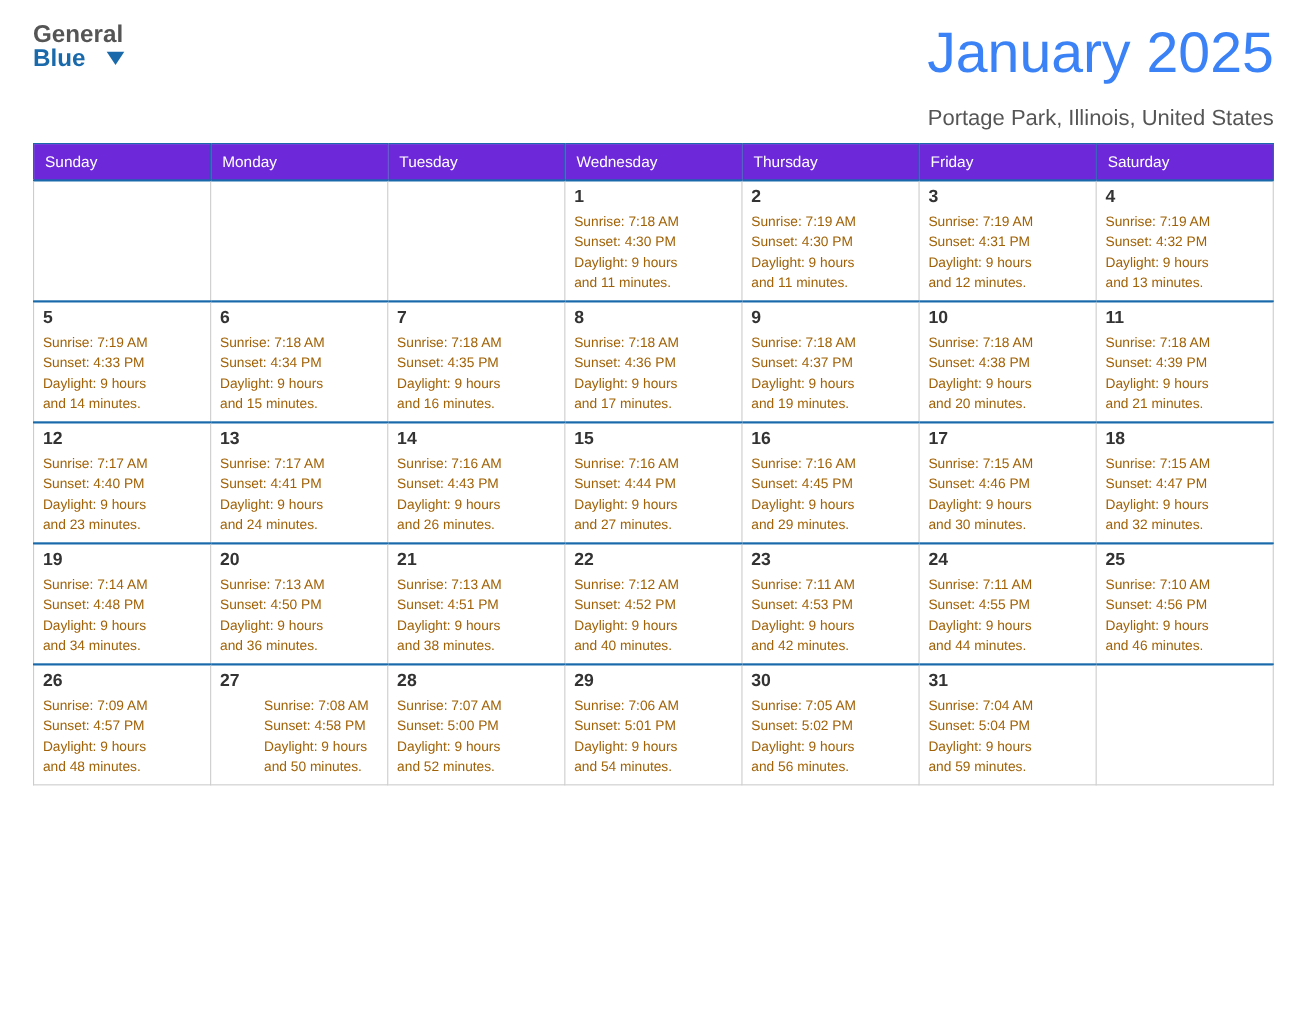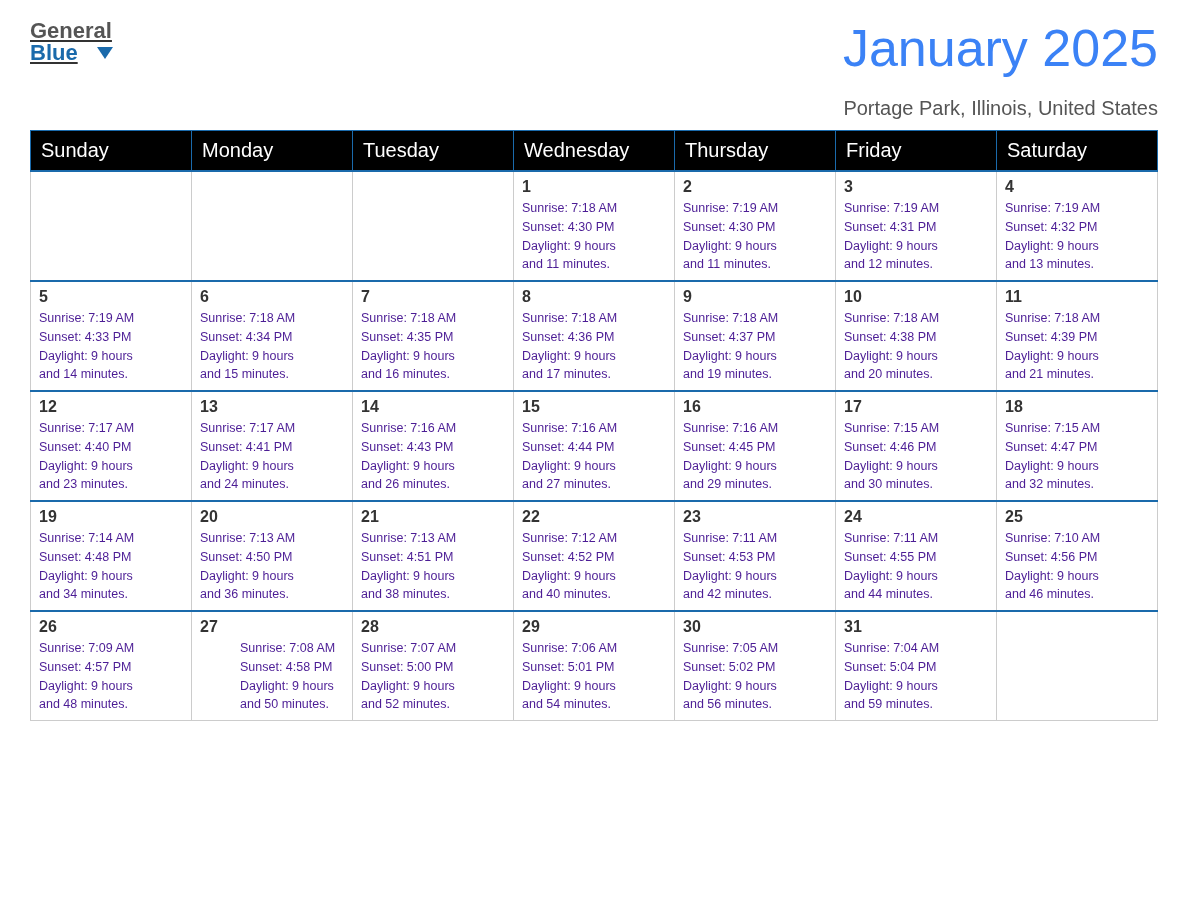--- a/index.html
+++ b/index.html
@@ -14,21 +14,20 @@
     .header {
       display: flex;
       justify-content: space-between;
       align-items: flex-start;
       margin-bottom: 10px;
     }
     .logo {
       display: flex;
       flex-direction: column;
       align-items: flex-start;
-      text-decoration: underline;
     }
     .title-section {
       text-align: right;
     }
     .month-title {
       font-size: 52px;
       font-weight: normal;
       color: #3b82f6;
       line-height: 1.1;
     }
@@ -36,25 +35,25 @@
       font-size: 20px;
       color: #555;
       margin-top: 20px;
     }
     .calendar {
       width: 100%;
       border-collapse: collapse;
       margin-top: 10px;
     }
     .calendar th {
-      background-color: #000000;
+      background-color: #6d28d9;
       color: #fff;
       text-align: left;
       padding: 8px 10px;
-      font-size: 20px;
+      font-size: 14px;
       font-weight: normal;
       border: 1px solid #1a6aab;
     }
     .calendar td {
       vertical-align: top;
       padding: 6px 8px;
       border: 1px solid #ccc;
       width: 14.28%;
       min-height: 100px;
       font-size: 13px;
@@ -68,21 +67,21 @@
     }
     .day-num {
       font-size: 16px;
       font-weight: bold;
       color: #333;
       display: block;
       margin-bottom: 3px;
     }
     .day-info {
       font-size: 12.5px;
-      color: #4c1d95;
+      color: #a16207;
       line-height: 1.5;
     }
     .empty-cell {
       background: #fff;
     }
     
     .logo-wrap {
       display: flex;
       align-items: center;
       gap: 0;

